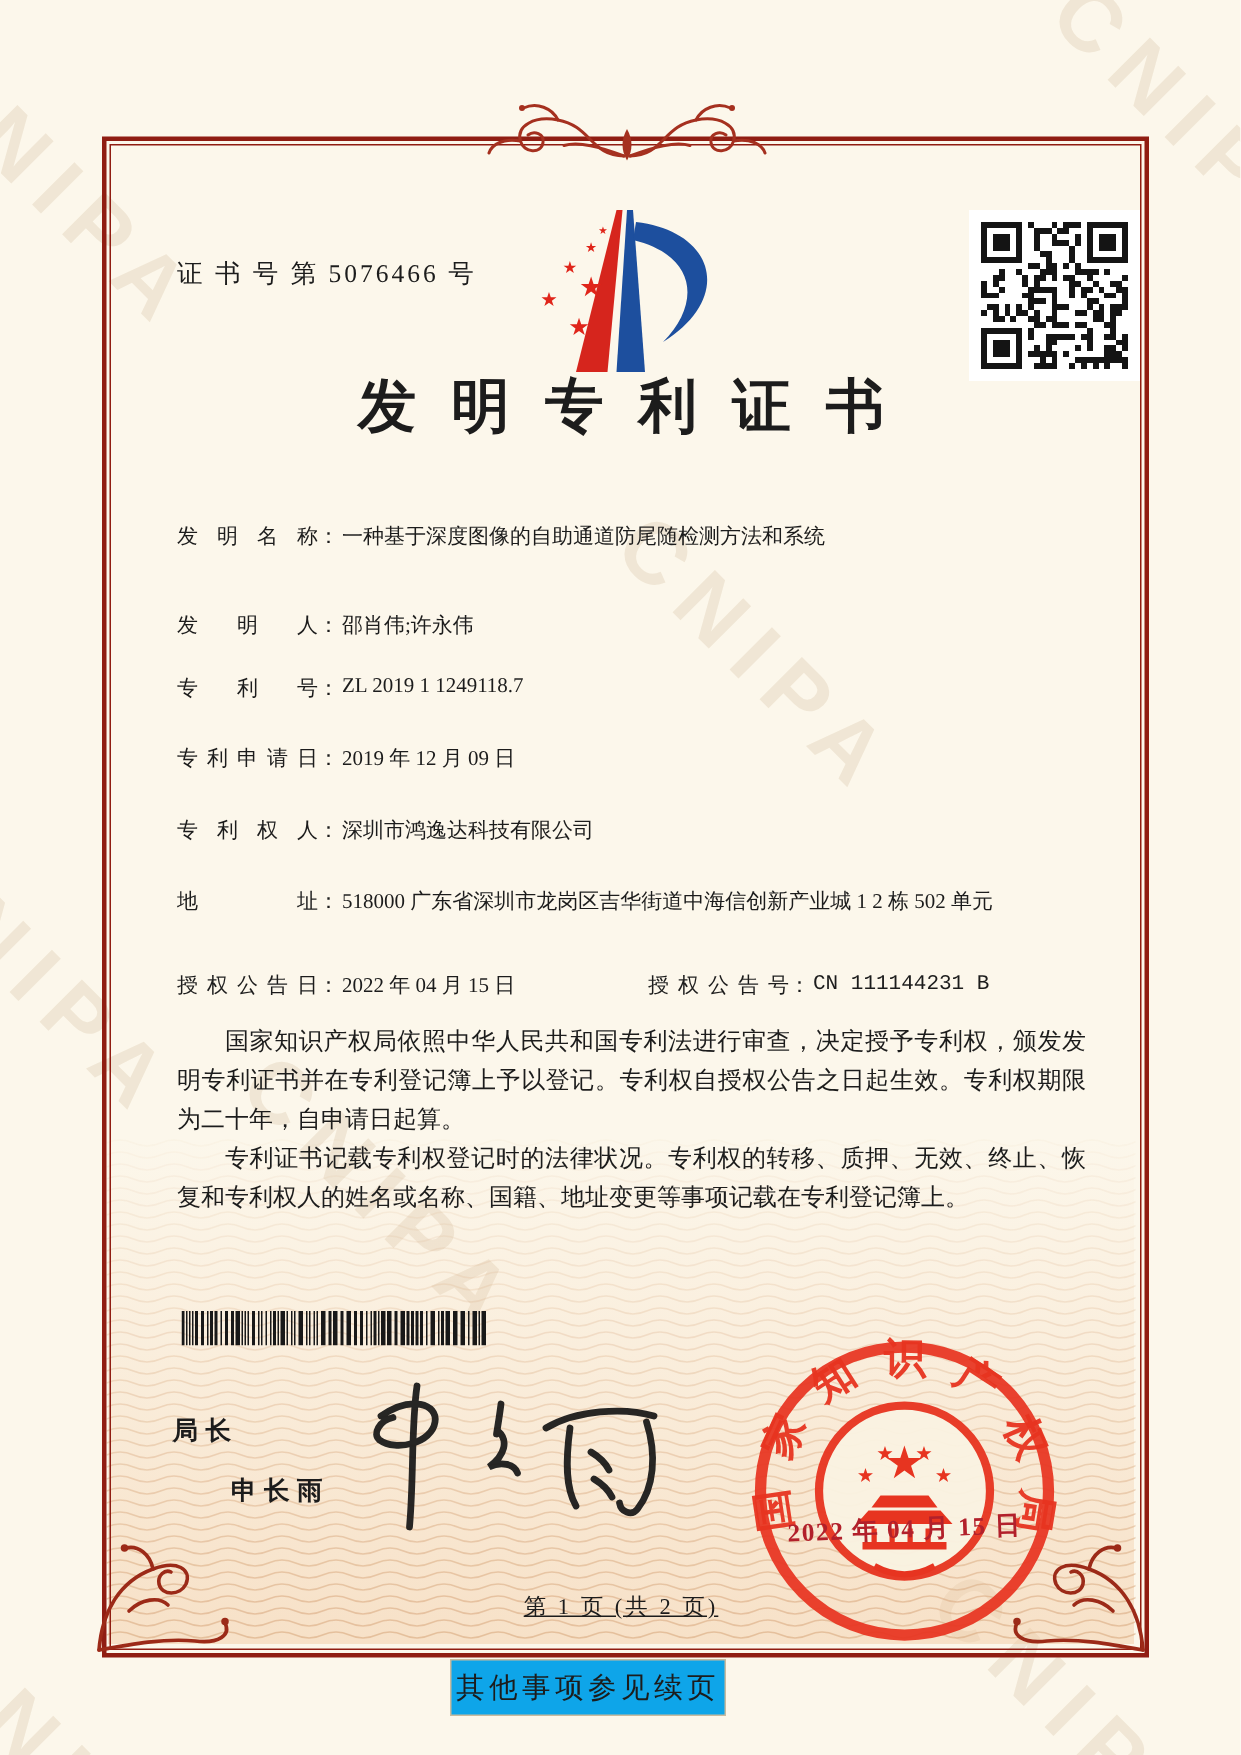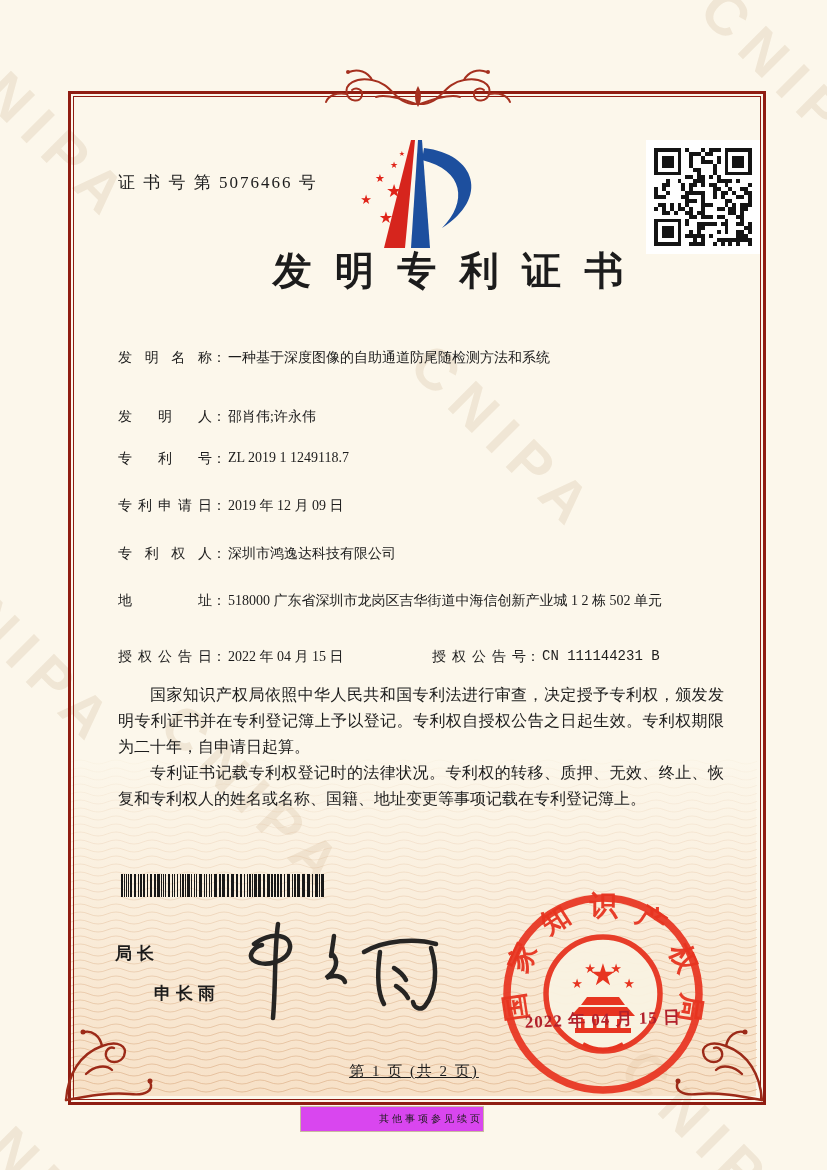--- a/index.html
+++ b/index.html
@@ -12,35 +12,35 @@
       transform-origin:left top;white-space:nowrap;pointer-events:none;}
   
   .frame{position:absolute;left:68px;top:91px;width:692px;height:1008px;border:3px solid #901d12;}
   .frame-inner{position:absolute;left:2px;top:2px;right:2px;bottom:2px;border:1px solid #901d12;}
   
   .tint{position:absolute;left:72px;top:760px;width:684px;height:336px;
         background:linear-gradient(to bottom,rgba(246,216,186,0),rgba(242,203,164,0.50));}
   
   .cert-no{position:absolute;left:118px;top:139px;font-size:17px;letter-spacing:2px;margin-top:32px;}
   .title{position:absolute;left:68px;top:244px;width:692px;text-align:center;font-size:39px;
-         font-weight:bold;letter-spacing:0.60em;text-indent:0.60em;padding-left:34px;}
+         font-weight:bold;letter-spacing:0.60em;text-indent:0.60em;}
   .field{position:absolute;left:118px;font-size:14px;}
   .f-label{display:inline-block;width:94px;text-align:justify;text-align-last:justify;vertical-align:top;}
   .f-colon{vertical-align:top;}
   .f-value{display:inline-block;vertical-align:top;margin-left:2px;max-width:470px;}
   .f-value.addr{width:440px;}
   .paras{position:absolute;left:118px;top:682px;width:606px;font-size:16px;line-height:26px;text-align:justify;}
   .paras p{margin:0;text-indent:2em;}
   .signer{position:absolute;left:115px;font-family:"Liberation Sans","DejaVu Sans",sans-serif;
           font-weight:bold;font-size:17px;letter-spacing:5px;text-align:center;}
   .seal-date{position:absolute;left:508px;top:1008px;width:190px;text-align:center;font-size:17px;
              font-weight:bold;color:#b2202b;letter-spacing:1px;transform:rotate(-2deg);}
   .page-num{position:absolute;left:68px;top:1062px;width:692px;text-align:center;font-size:15px;letter-spacing:2px;text-decoration:underline;}
-  .note{position:absolute;left:300px;top:1106px;width:182px;background:#d946ef;border:1px solid #c9ba9e;
-        padding:5px 0;text-align:right;font-size:10px;letter-spacing:3px;}
+  .note{position:absolute;left:300px;top:1106px;width:182px;background:#0ea5e9;border:1px solid #c9ba9e;
+        padding:5px 0;text-align:center;font-size:19px;letter-spacing:3px;}
   .qr-box{position:absolute;left:646px;top:140px;width:114px;height:114px;background:#ffffff;}
   .qr-box svg{position:absolute;left:8px;top:8px;}
 </style>
 </head>
 <body>
 
 <div class="page">
 
   <div class="wm" style="left:-20px;top:20px;">CNIPA</div>
   <div class="wm" style="left:735px;top:-25px;">CNIPA</div>

